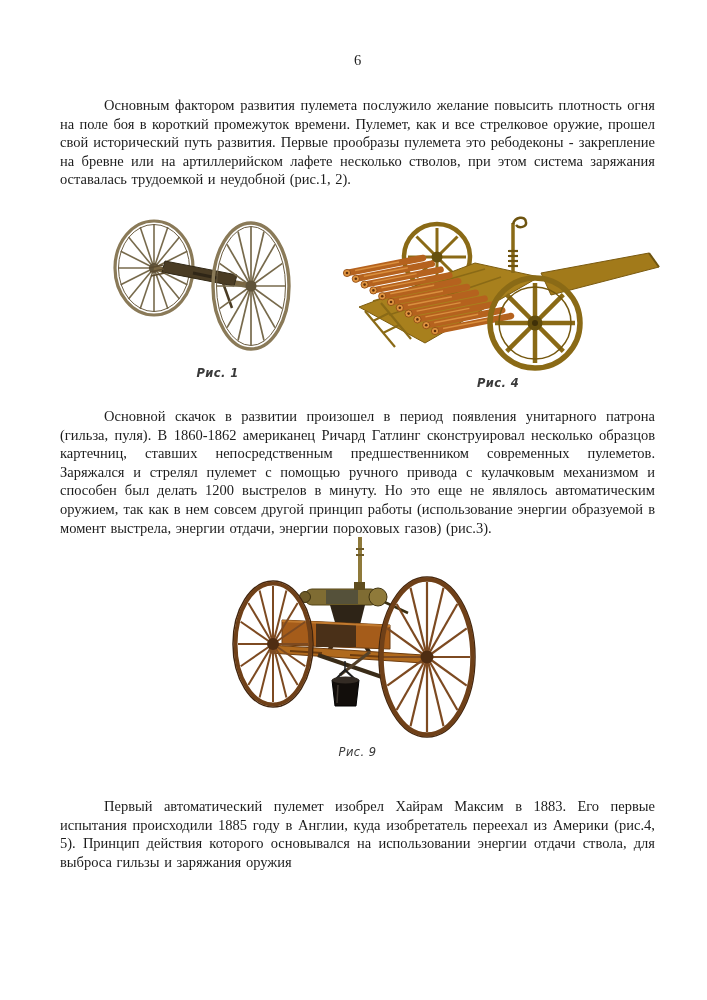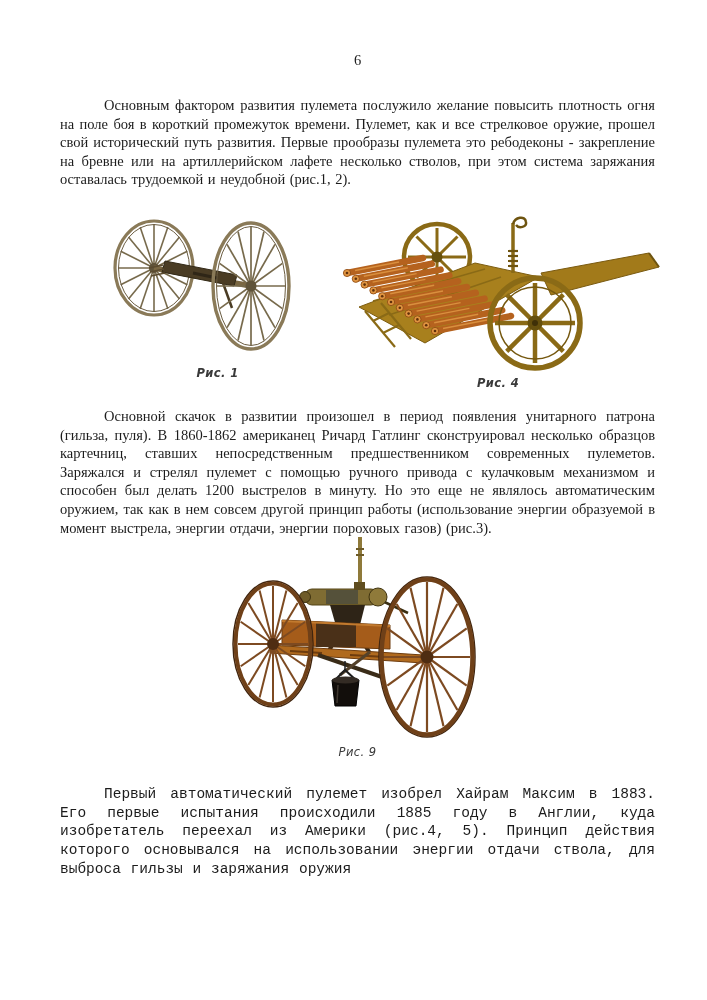--- a/index.html
+++ b/index.html
@@ -28,21 +28,21 @@
   .para{
     margin:0;
     font-size:14.5px;
     line-height:18.6px;
     text-align:justify;
     text-indent:44px;
     word-spacing:1px;
   }
   .p1{margin-top:27px;}
   .p2{margin-top:17px;}
-  .p3{margin-top:26px;font-family:Liberation Mono, monospace;}
+  .p3{margin-top:38px;}
   .figures-row{
     margin:26px 0 0 45px;
     display:flex;
     align-items:flex-start;
     font-weight:bold;
   }
   figure{margin:0;padding:0;}
   .fig1{width:225px;}
   .fig2{width:330px;margin-left:3px;}
   .fig3-wrap{width:256px;margin:0 auto;}

